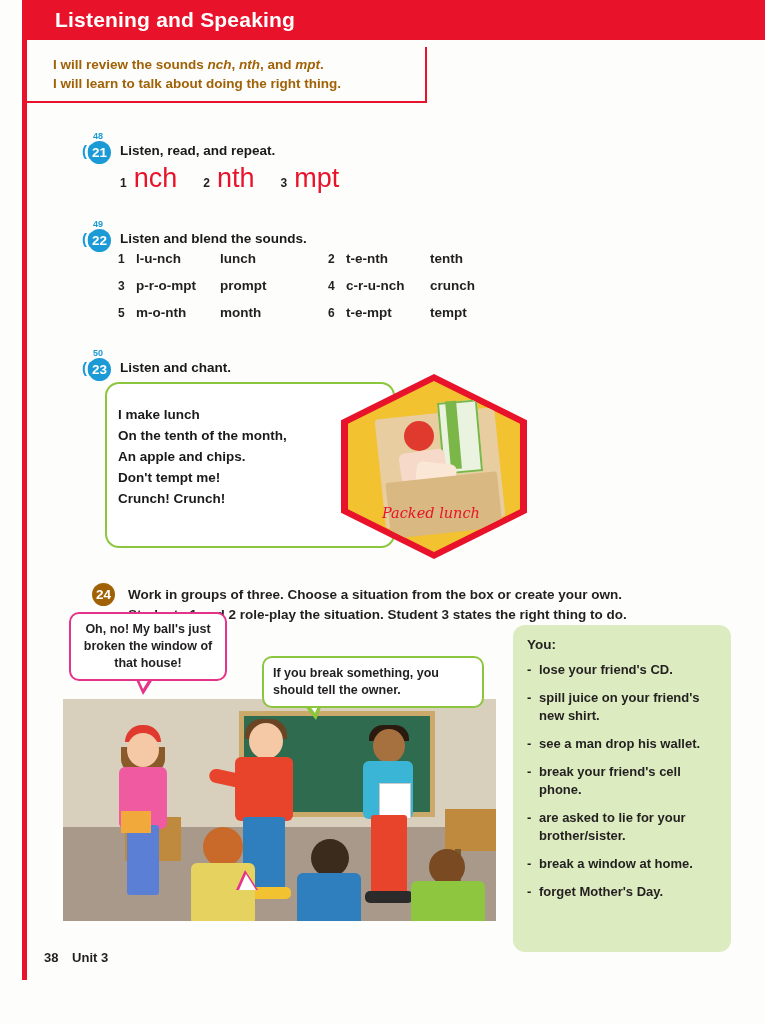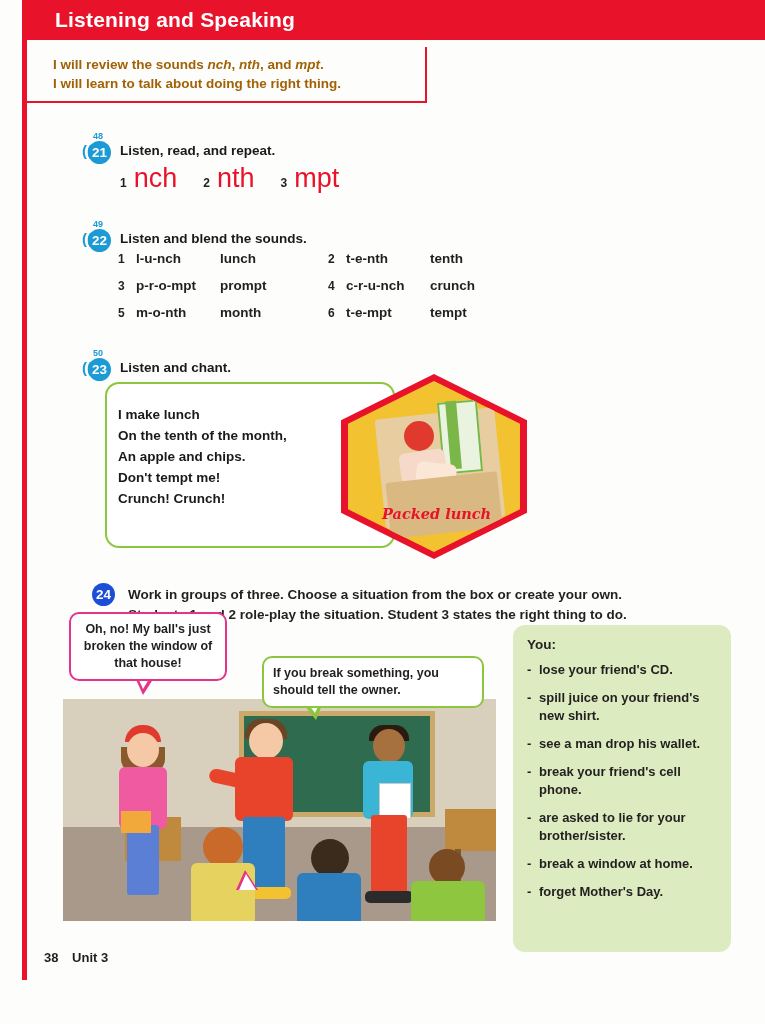--- a/index.html
+++ b/index.html
@@ -94,21 +94,21 @@
     color: #1b9ad6;
   }
   .marker .wave {
     position: absolute;
     left: -2px;
     top: 4px;
     font-size: 15px;
     color: #1b9ad6;
     font-weight: bold;
   }
-  .marker.plain .bubble { background: #1d4ed8; }
+  .marker.plain .bubble { background: #a16207; }
 
   .instr {
     position: absolute;
     font-size: 13.5px;
     font-weight: bold;
     color: #1a1a1a;
     line-height: 19px;
   }
 
   
@@ -273,21 +273,21 @@
     border-radius: 6px;
     transform: rotate(6deg);
   }
   .hex-label {
     position: absolute;
     left: 34px;
     top: 124px;
     font-size: 14.5px;
     color: #e8132b;
     font-style: italic;
-    font-weight: bold;
+    font-weight: normal;
     font-family: "DejaVu Serif", serif;
   }
 
   
   .instr24 {
     position: absolute;
     left: 128px;
     top: 585px;
     width: 575px;
     font-size: 13.5px;

